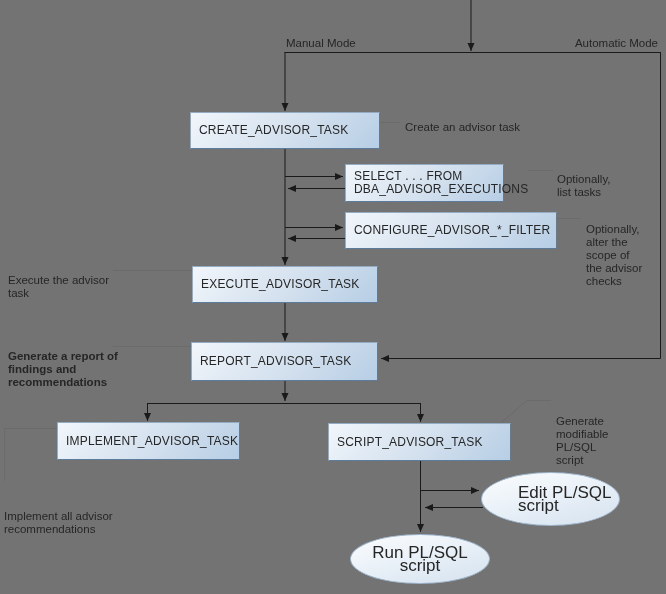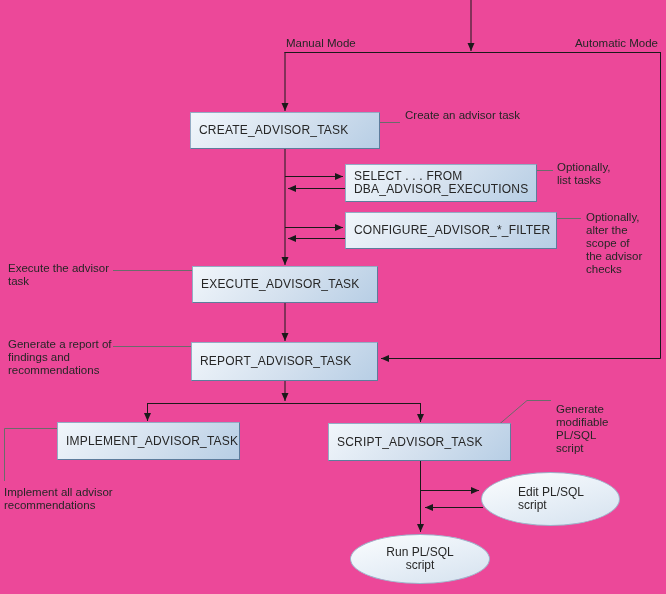--- a/index.html
+++ b/index.html
@@ -1,17 +1,17 @@
 <!DOCTYPE html>
 <html><head>
 <meta charset="utf-8">
 <style>
   html,body{margin:0;padding:0;background:#ffffff;}
   .canvas{
-    position:relative;width:666px;height:594px;background:#ec4899;overflow:hidden;
+    position:relative;width:666px;height:594px;background:#737373;overflow:hidden;
     font-family:"Liberation Sans", sans-serif;color:#262626;
   }
   .wires{position:absolute;left:0;top:0;width:666px;height:594px;}
   .flow path{stroke:#1a1a1a;stroke-width:1;fill:none;}
   .callout path{stroke:#6b6b6b;stroke-width:1;fill:none;}
 
   .task{
     position:absolute;box-sizing:border-box;
     background:linear-gradient(135deg,#f1f6fb 0%,#d3e0ee 55%,#b7cee5 100%);
     border:1px solid #93acc4;
@@ -19,45 +19,45 @@
     display:flex;align-items:center;
     padding-left:8px;
     font-size:12px;line-height:13px;letter-spacing:0.2px;
     color:#262626;white-space:pre-line;
   }
   .oval{
     position:absolute;box-sizing:border-box;border-radius:50%;
     background:linear-gradient(165deg,#fbfdfe 0%,#eaf1f8 45%,#d5e2ef 100%);
     border:1px solid #9db4cb;
     display:flex;align-items:center;justify-content:center;
-    font-size:12px;line-height:13px;white-space:pre-line;
+    font-size:17px;line-height:13px;white-space:pre-line;
   }
   .mode{position:absolute;font-size:11.5px;line-height:13px;color:#262626;}
-  .ann{position:absolute;font-size:11.5px;line-height:13px;color:#262626;white-space:pre-line;}
+  .ann{position:absolute;font-size:11.5px;line-height:13px;color:#262626;white-space:pre-line;margin-top:12px;}
 
   #box-create   {left:190px;top:112px;width:190px;height:37px;text-align:right;}
-  #box-select   {left:345px;top:164px;width:192px;height:38px;}
+  #box-select   {left:345px;top:164px;width:159px;height:38px;}
   #box-configure{left:345px;top:212px;width:212px;height:37px;}
   #box-execute  {left:192px;top:266px;width:186px;height:37px;}
   #box-report   {left:191px;top:342px;width:187px;height:39px;}
   #box-implement{left:57px; top:422px;width:183px;height:38px;}
   #box-script   {left:328px;top:423px;width:183px;height:38px;}
 
   #oval-edit{left:481px;top:472px;width:139px;height:54px;justify-content:flex-start;padding-left:36px;text-align:left;}
   #oval-run {left:350px;top:534px;width:140px;height:50px;text-align:center;}
 
   #mode-manual   {left:286px;top:37px;}
   #mode-automatic{left:558px;top:37px;width:100px;text-align:right;}
 
   #ann-create   {left:405px;top:109px;}
   #ann-select   {left:557px;top:161px;}
   #ann-configure{left:586px;top:211px;}
   #ann-execute  {left:8px;  top:262px;}
-  #ann-report   {left:8px;  top:338px;}
-  #ann-implement{left:4px;  top:486px;}
+  #ann-report   {left:8px;  top:338px;font-weight:bold;}
+  #ann-implement{left:4px;  top:498px;}
   #ann-script   {left:556px;top:403px;}
 </style>
 </head>
 <body>
 
 <div class="canvas">
 
   <svg class="wires" viewBox="0 0 666 594" xmlns="http://www.w3.org/2000/svg">
     <defs>
       <marker id="arr" markerUnits="userSpaceOnUse" markerWidth="9" markerHeight="8" refX="8" refY="3.5" orient="auto">

